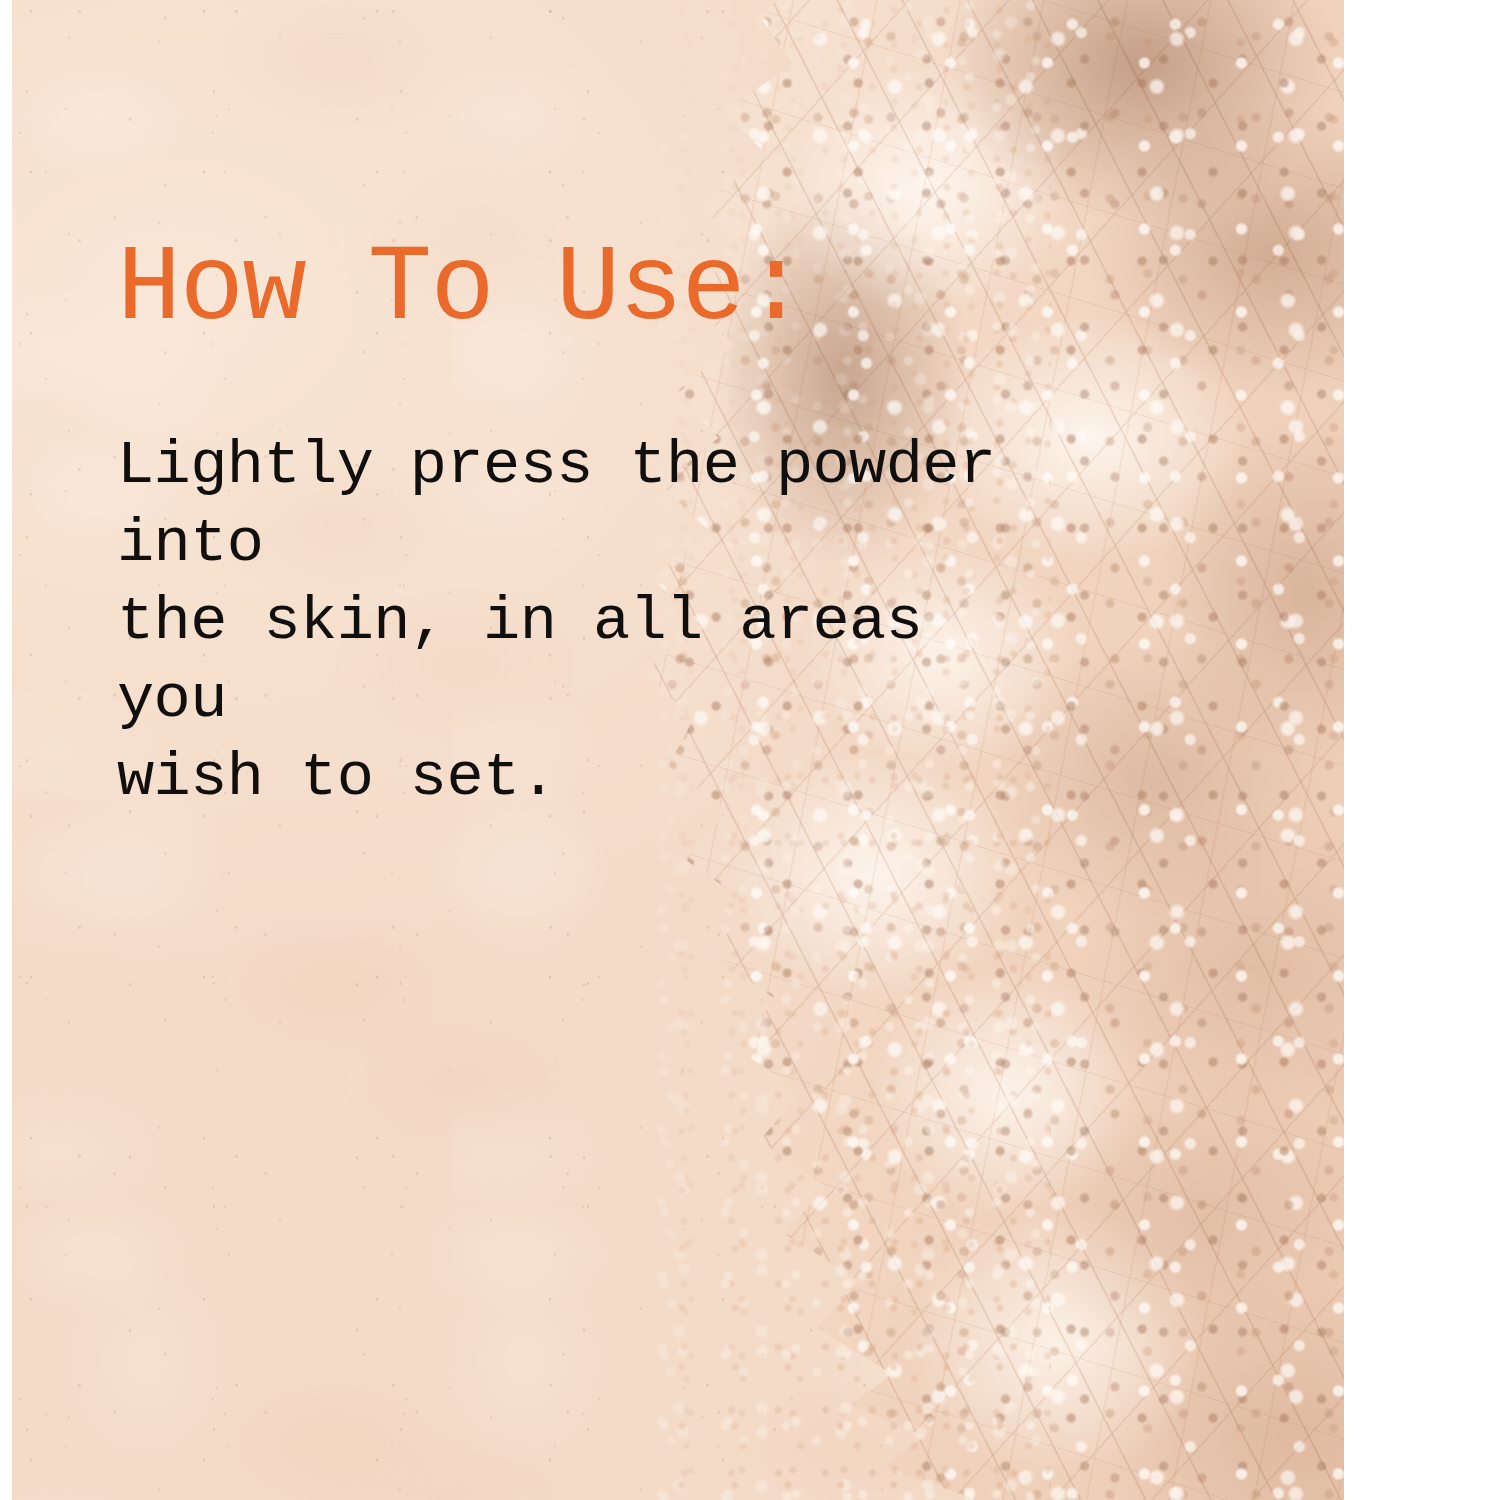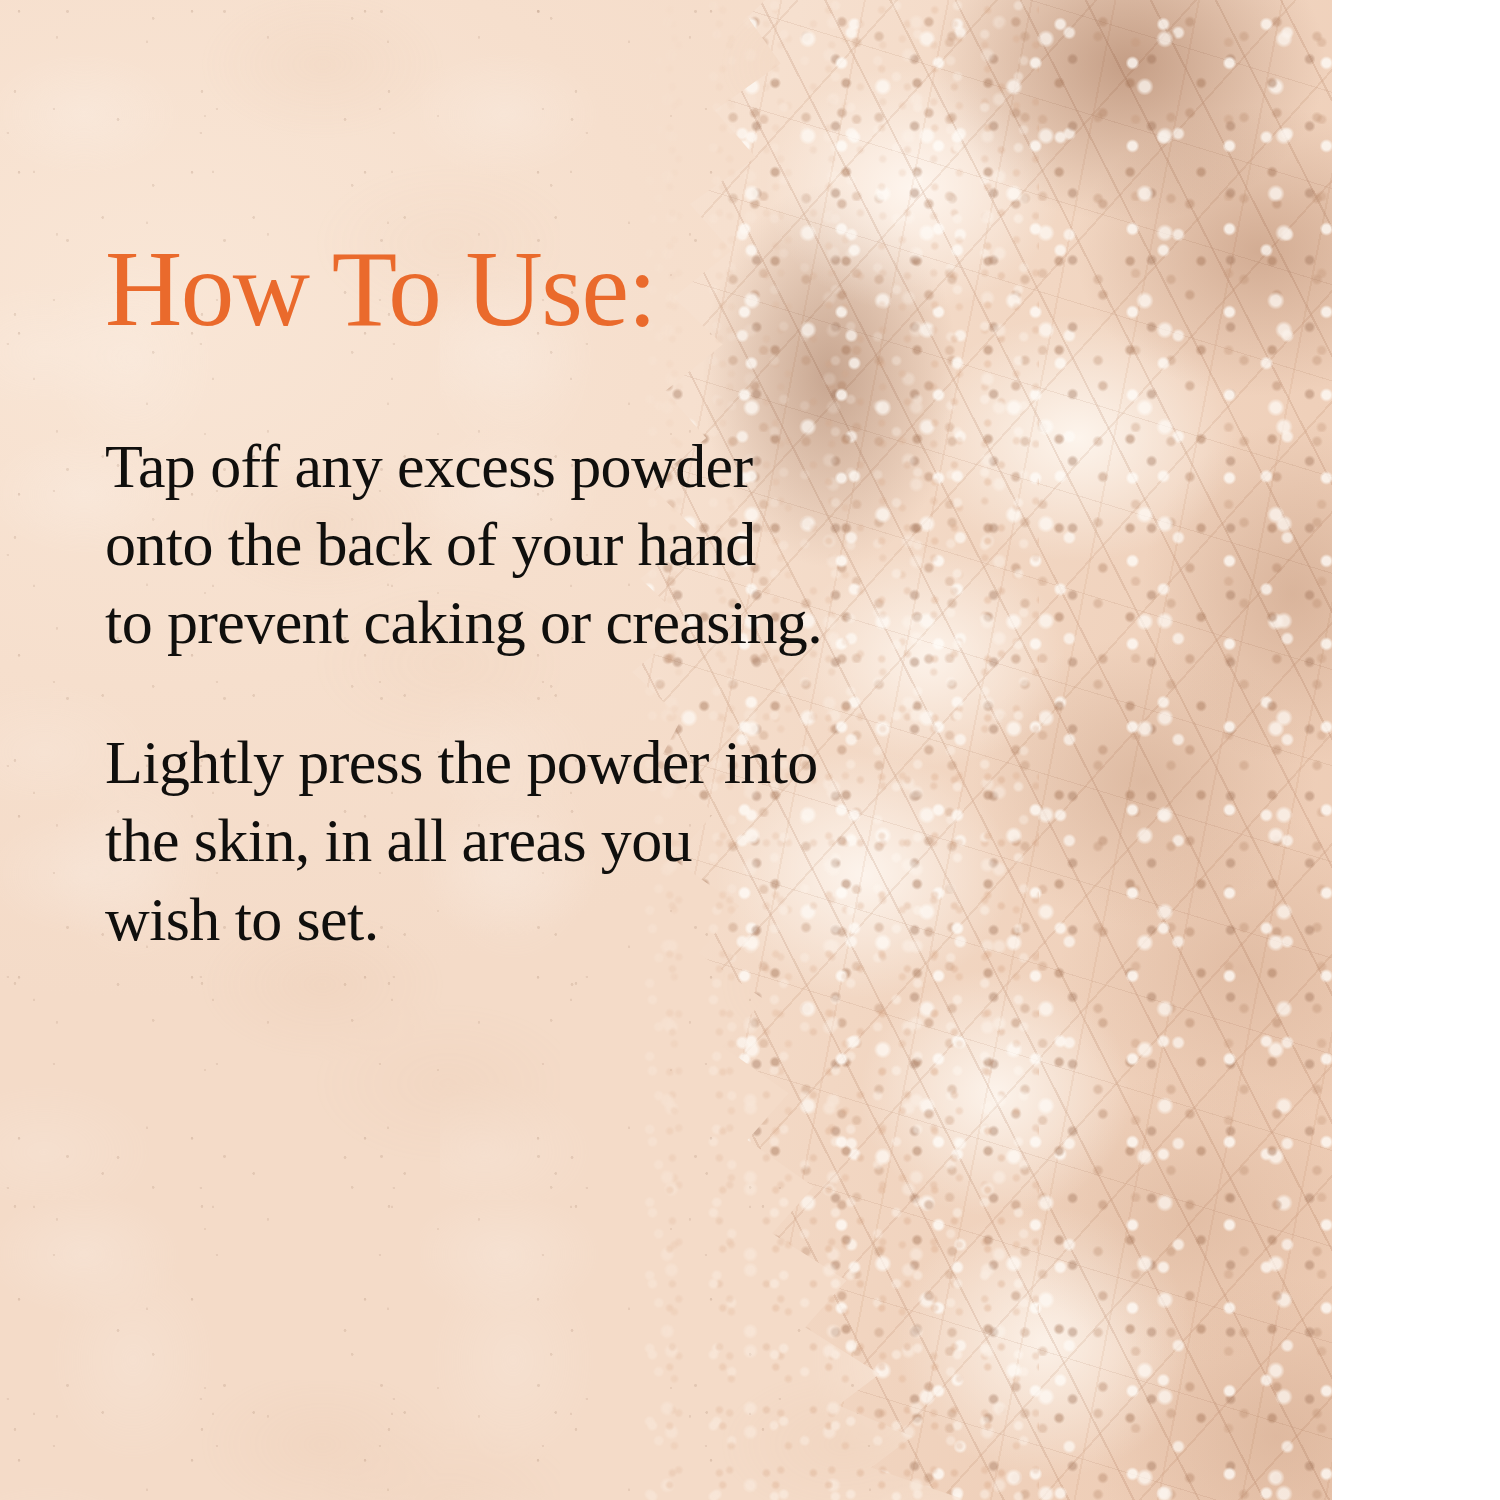--- a/index.html
+++ b/index.html
@@ -7,21 +7,22 @@
     padding: 0;
     background: #ffffff;
   }
 
   #canvas {
     position: relative;
     width: 1332px;
     height: 1500px;
     overflow: hidden;
     background: #f6e0ce;
-    font-family: Liberation Serif, serif;
+    font-family: Liberation Mono, monospace;
+    margin-left: 12px;
   }
 
   
   .bg-base {
     position: absolute;
     inset: 0;
     background:
       radial-gradient(ellipse 900px 700px at 12% 20%, #f9e6d6 0%, #f6dfcd 55%, #f4dbc8 100%),
       linear-gradient(135deg, #f8e4d3 0%, #f5ddca 45%, #f3d9c5 100%);
   }
@@ -219,22 +220,19 @@
     <div class="powder-grain"></div>
   </div>
 
   <div class="powder-scatter"></div>
 
   <div class="text-col">
 
     <h1 class="heading">How To Use:</h1>
 
 
-    <p class="para">Tap off any excess powder
-onto the back of your hand
-to prevent caking or creasing.</p>
 
     <p class="para">Lightly press the powder into
 the skin, in all areas you
 wish to set.</p>
 
   </div>
 </div>
 
 </body></html>

